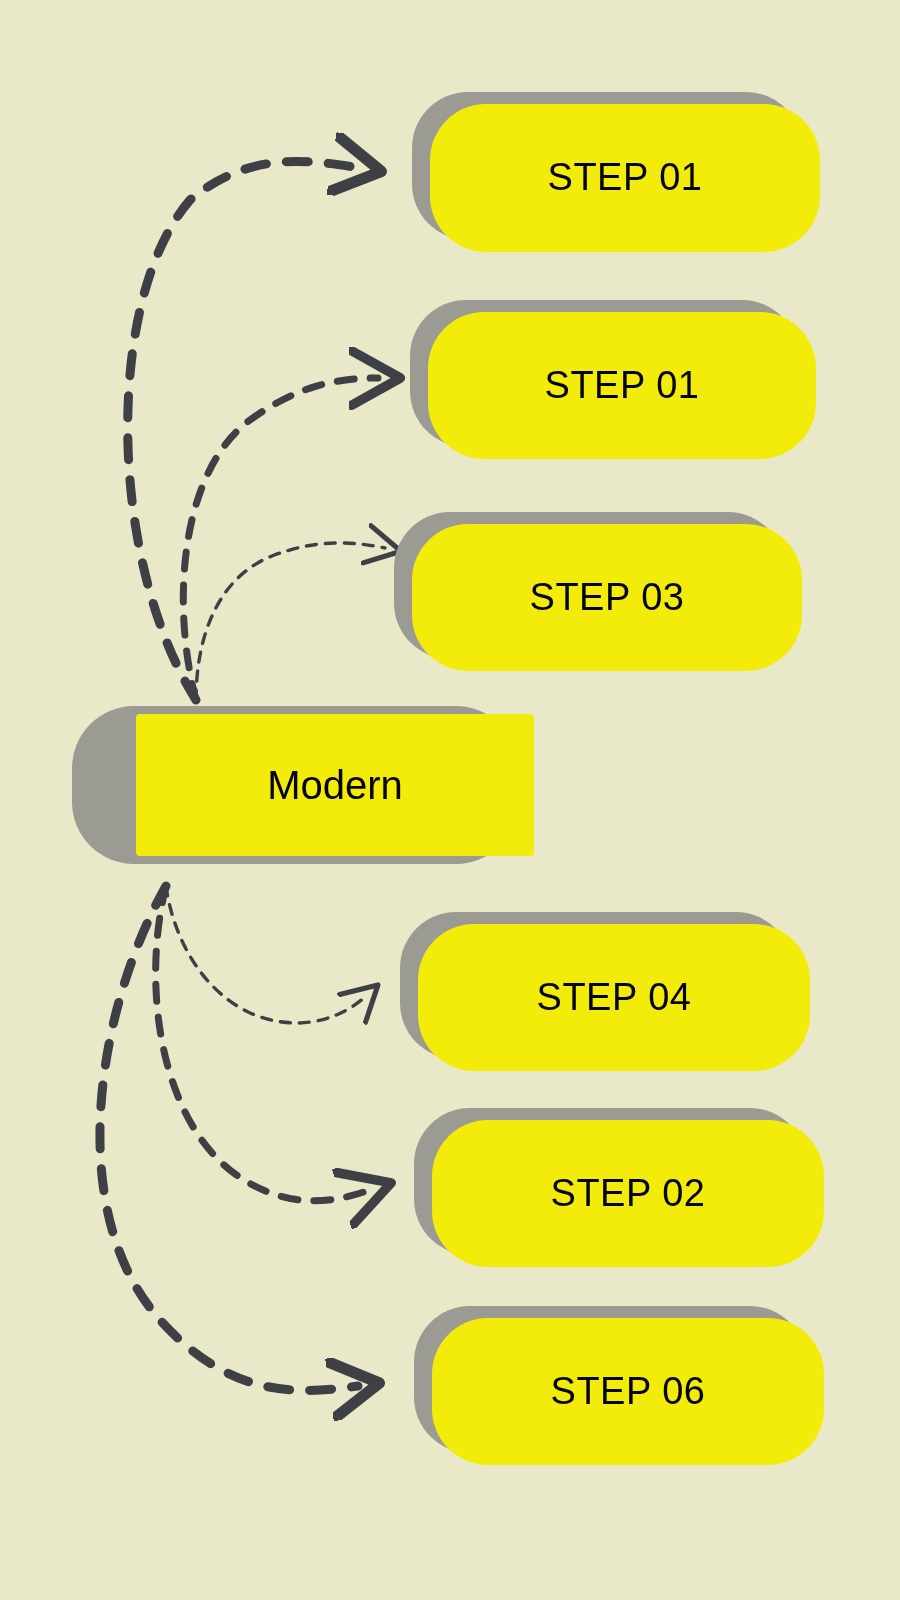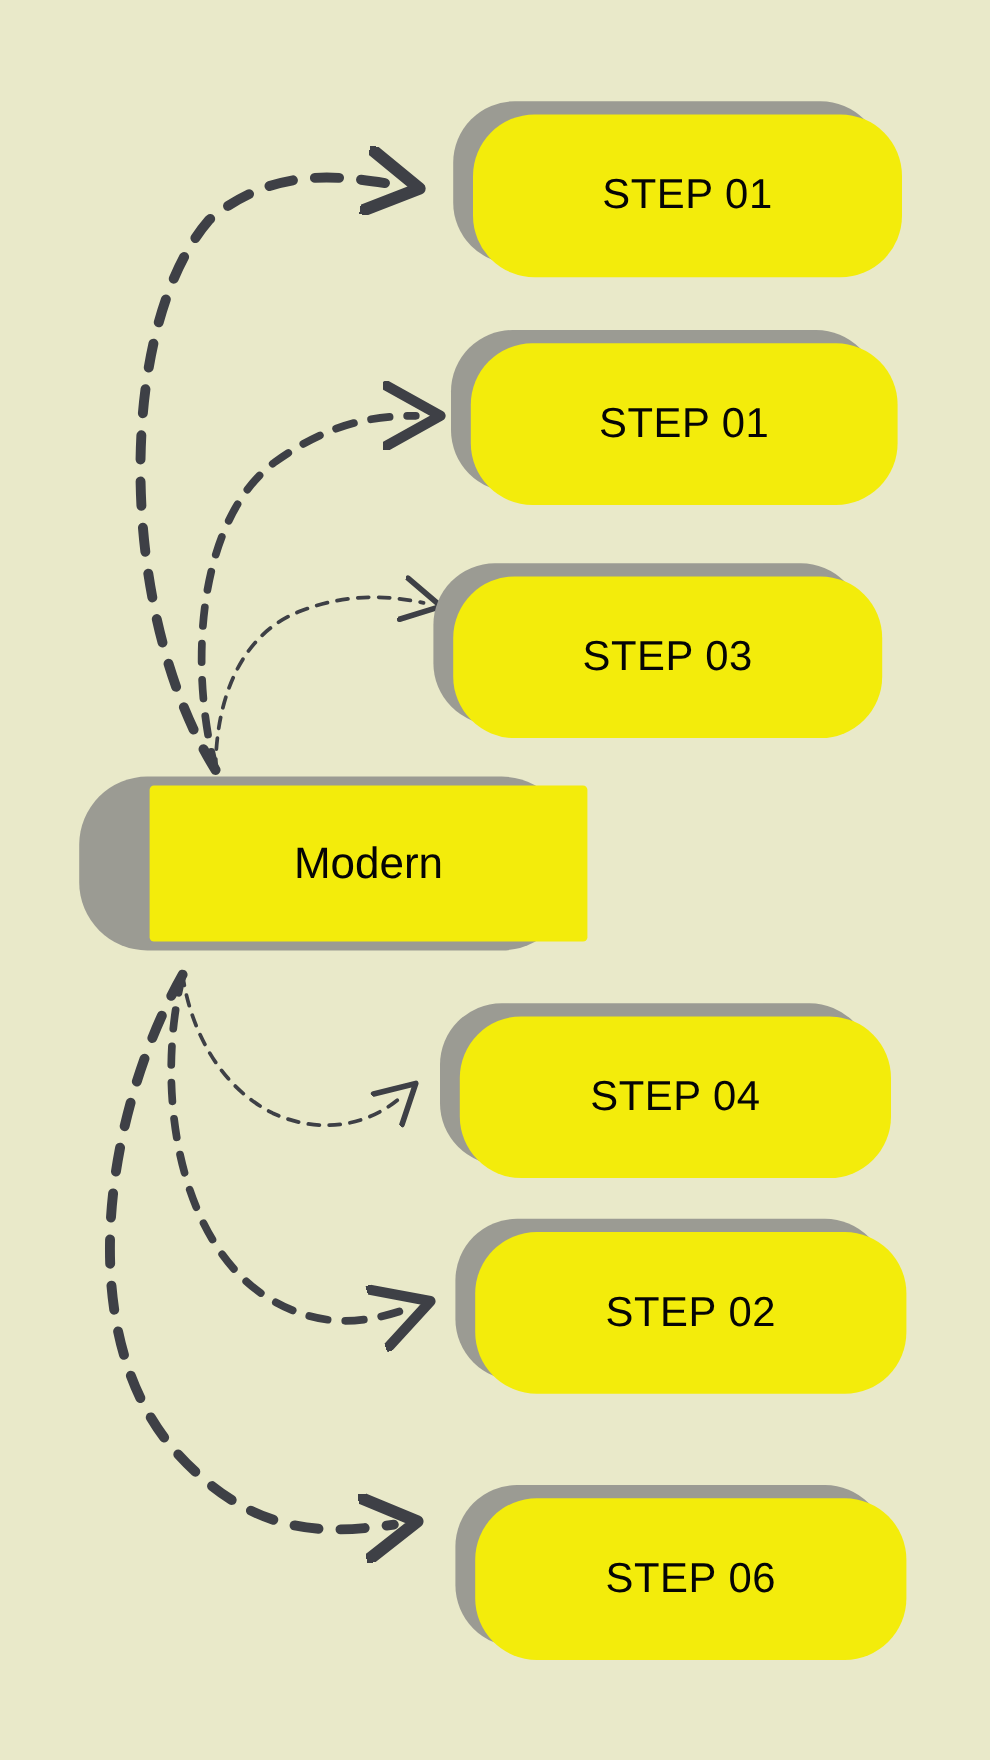--- a/index.html
+++ b/index.html
@@ -141,21 +141,21 @@
     </div>
   </div>
 
   <div class="node step-node" style="left:414px; top:1108px; width:392px; height:147px;">
     <div class="shadow"></div>
     <div class="face">
       <span class="step-label">STEP 02</span>
     </div>
   </div>
 
-  <div class="node step-node" style="left:414px; top:1306px; width:392px; height:147px;margin-top:44px;">
+  <div class="node step-node" style="left:414px; top:1306px; width:392px; height:147px;">
     <div class="shadow"></div>
     <div class="face">
       <span class="step-label">STEP 06</span>
     </div>
   </div>
 
   <div class="node hub-node" style="left:72px; top:706px; width:446px; height:158px;">
     <div class="shadow"></div>
     <div class="face">
       <span class="hub-label">

